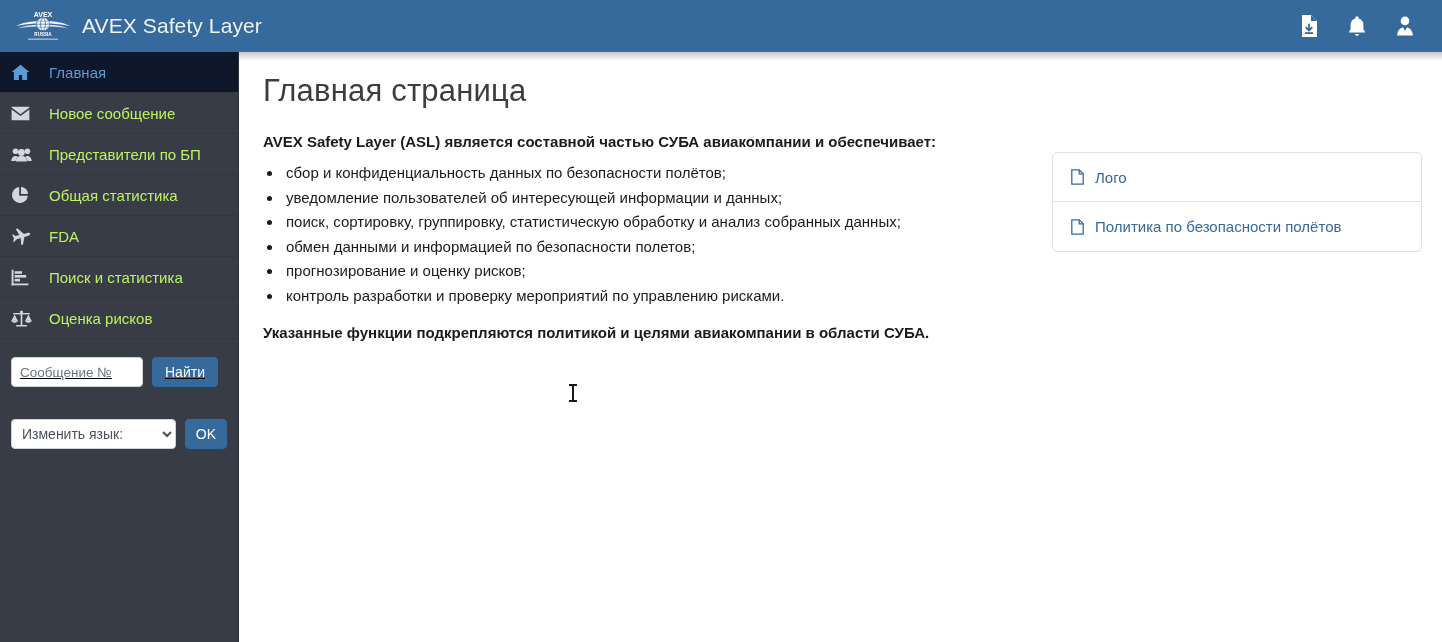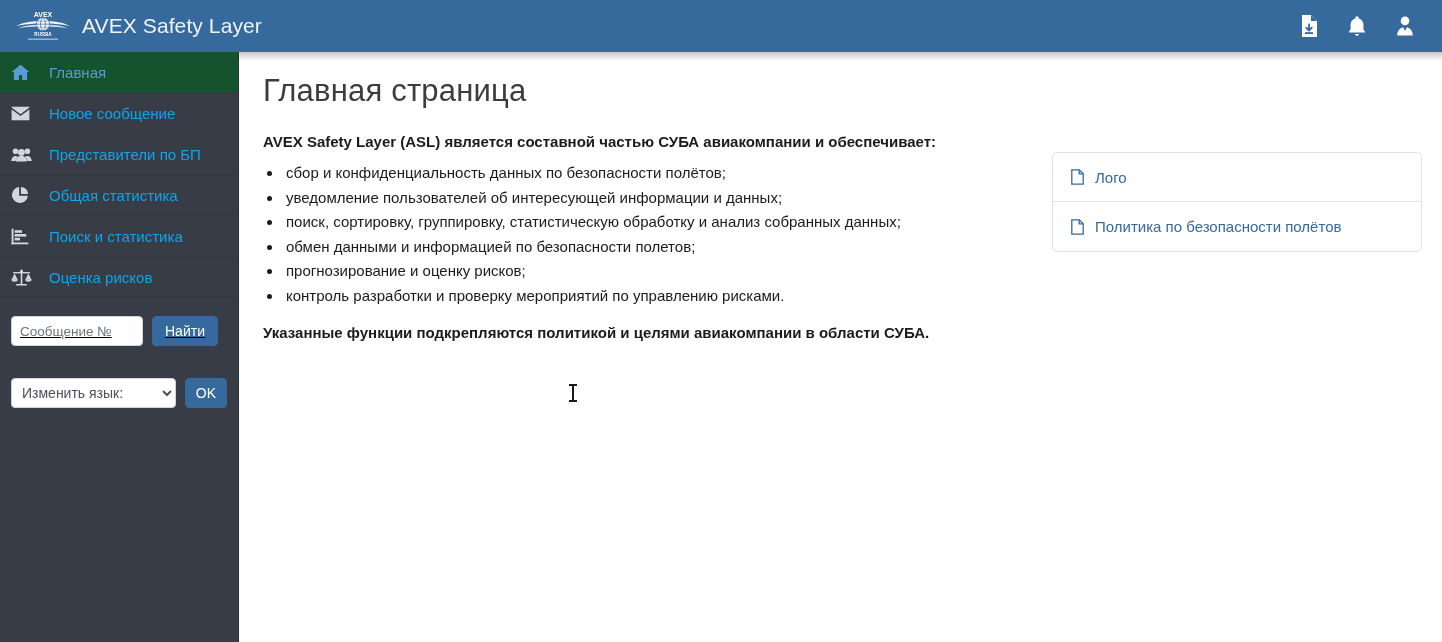--- a/index.html
+++ b/index.html
@@ -86,26 +86,26 @@
     border-right: 1px solid #2d3038;
   }
   .nav { list-style: none; margin: 0; padding: 0; }
   .nav-item {
     display: flex;
     align-items: center;
     height: 41px;
     padding-left: 11px;
     border-bottom: 1px solid #32363f;
     cursor: pointer;
-    color: #0ea5e9;
+    color: #bef264;
     font-size: 15px;
     white-space: nowrap;
   }
   .nav-item.active {
-    background: #14532d;
+    background: #0f172a;
     color: #5b9bd5;
   }
   .nav-icon {
     width: 30px;
     flex: 0 0 30px;
     display: flex;
     align-items: center;
     justify-content: flex-start;
     color: #d3d6db;
   }
@@ -381,20 +381,28 @@
       <li class="nav-item">
         <span class="nav-icon">
           <svg width="18" height="18" viewBox="0 0 18 18" aria-hidden="true">
             <path d="M8.2 1.0 A8 8 0 1 0 16.9 9.8 L8.2 9.8 Z"></path>
             <path d="M10.0 0.9 V8.0 H17.1 A7.2 7.2 0 0 0 10.0 0.9 Z"></path>
           </svg>
         </span>
         <span class="nav-label">Общая статистика</span>
       </li>
 
+      <li class="nav-item">
+        <span class="nav-icon">
+          <svg width="20" height="18" viewBox="0 0 20 18" aria-hidden="true">
+            <path d="M19.3 7.0 c-.3-1.0-1.3-1.5-2.3-1.2 l-4.0 1.1 L6.6 1.4 L4.8 1.9 L8.3 8.0 L4.4 9.1 L2.4 7.4 L1.1 7.8 L2.9 11.0 L3.0 11.1 L2.9 11.3 L2.3 15.0 L3.6 14.6 L5.8 12.2 L9.7 11.1 L10.2 18.0 L12.0 17.5 L13.4 9.9 L17.4 8.8 C18.4 8.5 19.0 7.9 19.3 7.0 Z"></path>
+          </svg>
+        </span>
+        <span class="nav-label">FDA</span>
+      </li>
 
       <li class="nav-item">
         <span class="nav-icon">
           <svg width="18" height="17" viewBox="0 0 18 17" aria-hidden="true">
             <rect x="0.6" y="0.7" width="1.9" height="15.6"></rect>
             <rect x="0.6" y="14.5" width="16.8" height="1.8"></rect>
             <rect x="3.6" y="2.2" width="7.4" height="2.6"></rect>
             <rect x="3.6" y="6.0" width="11.6" height="2.6"></rect>
             <rect x="3.6" y="9.8" width="5.4" height="2.6"></rect>
           </svg>

